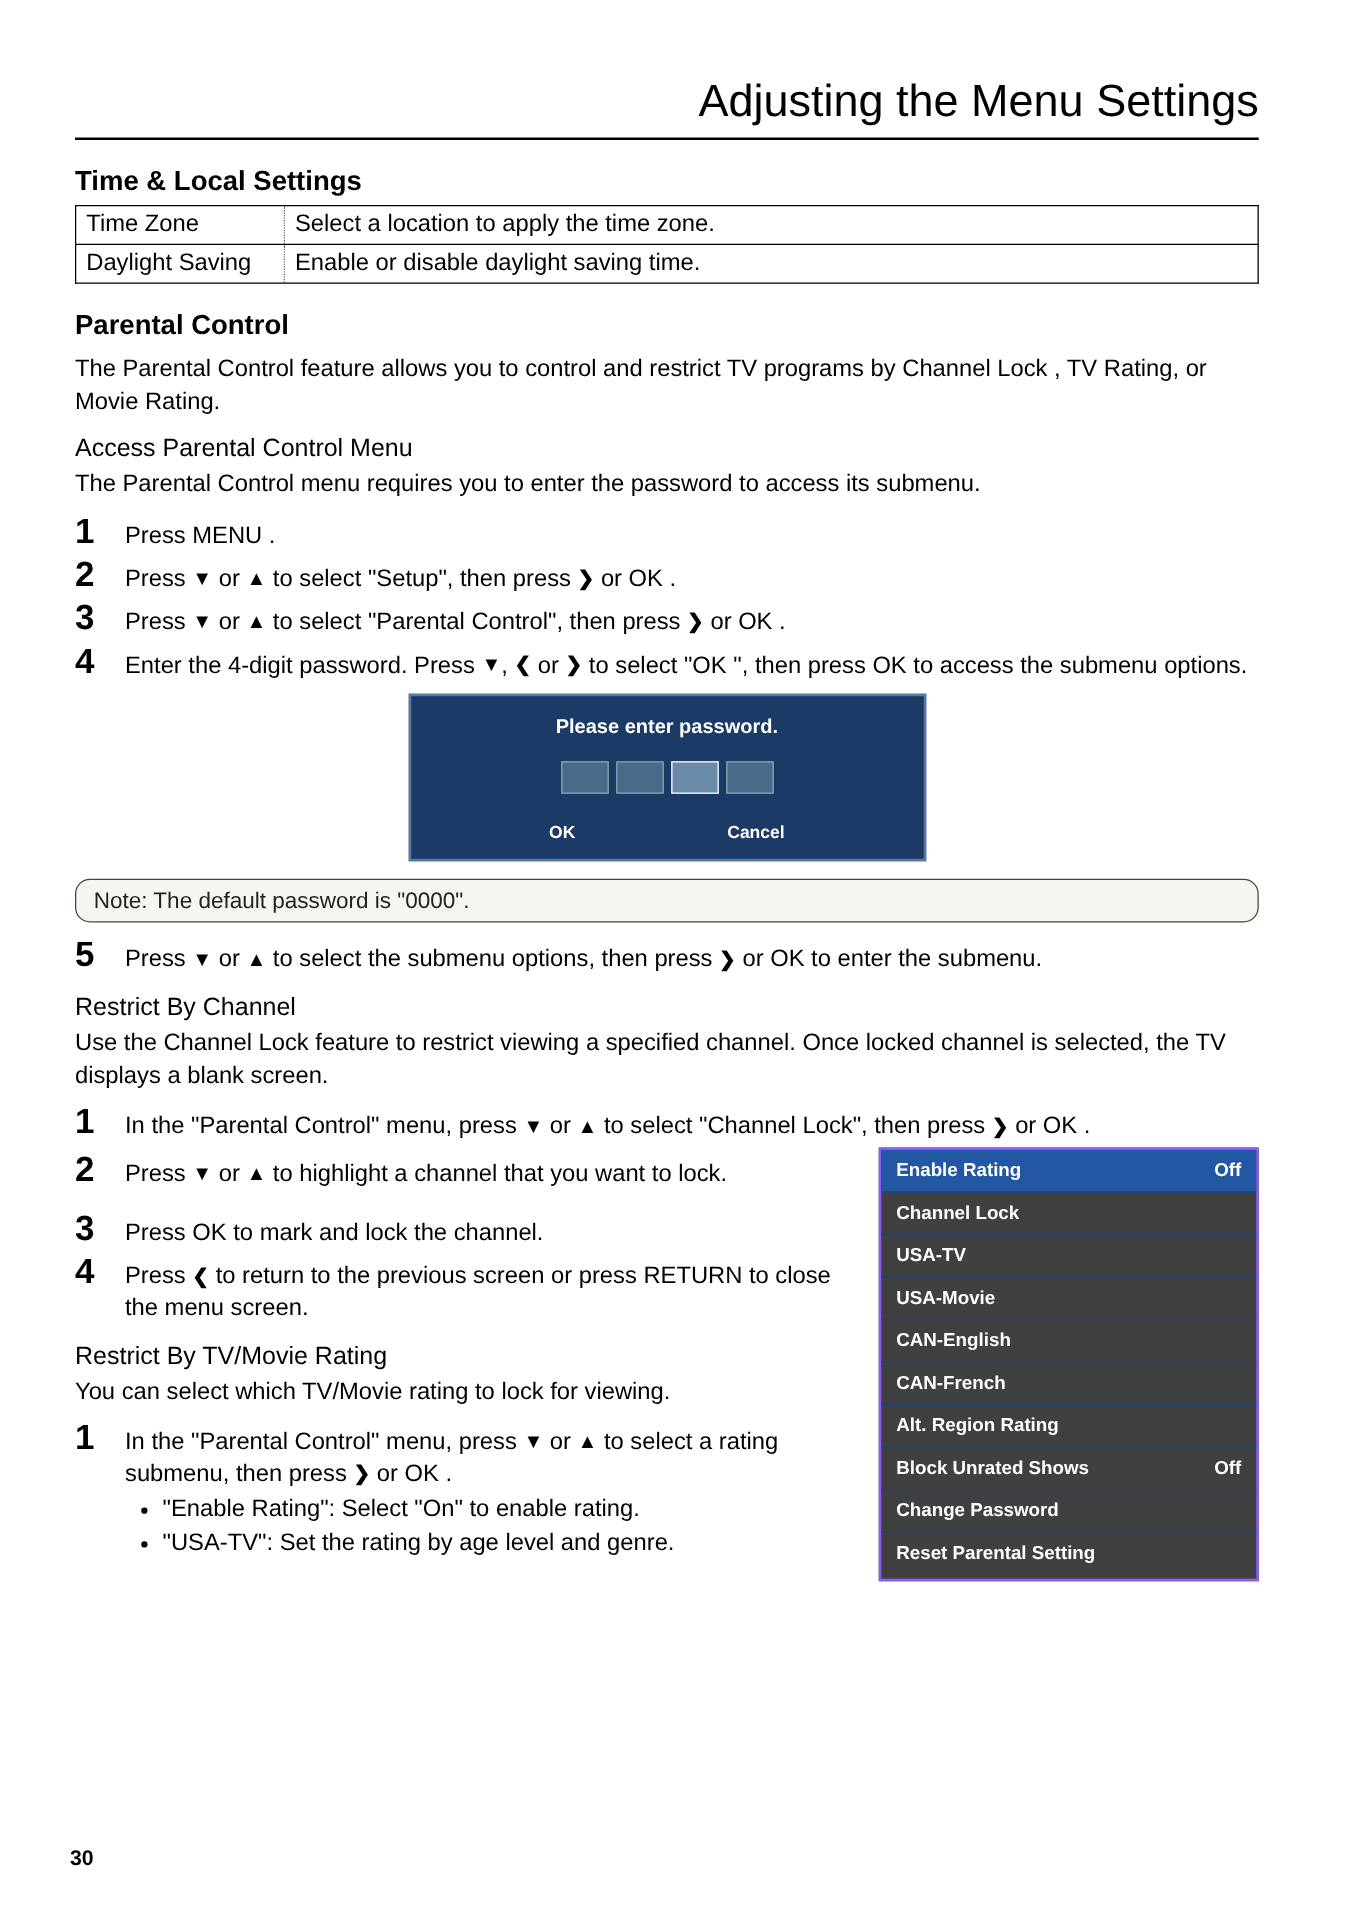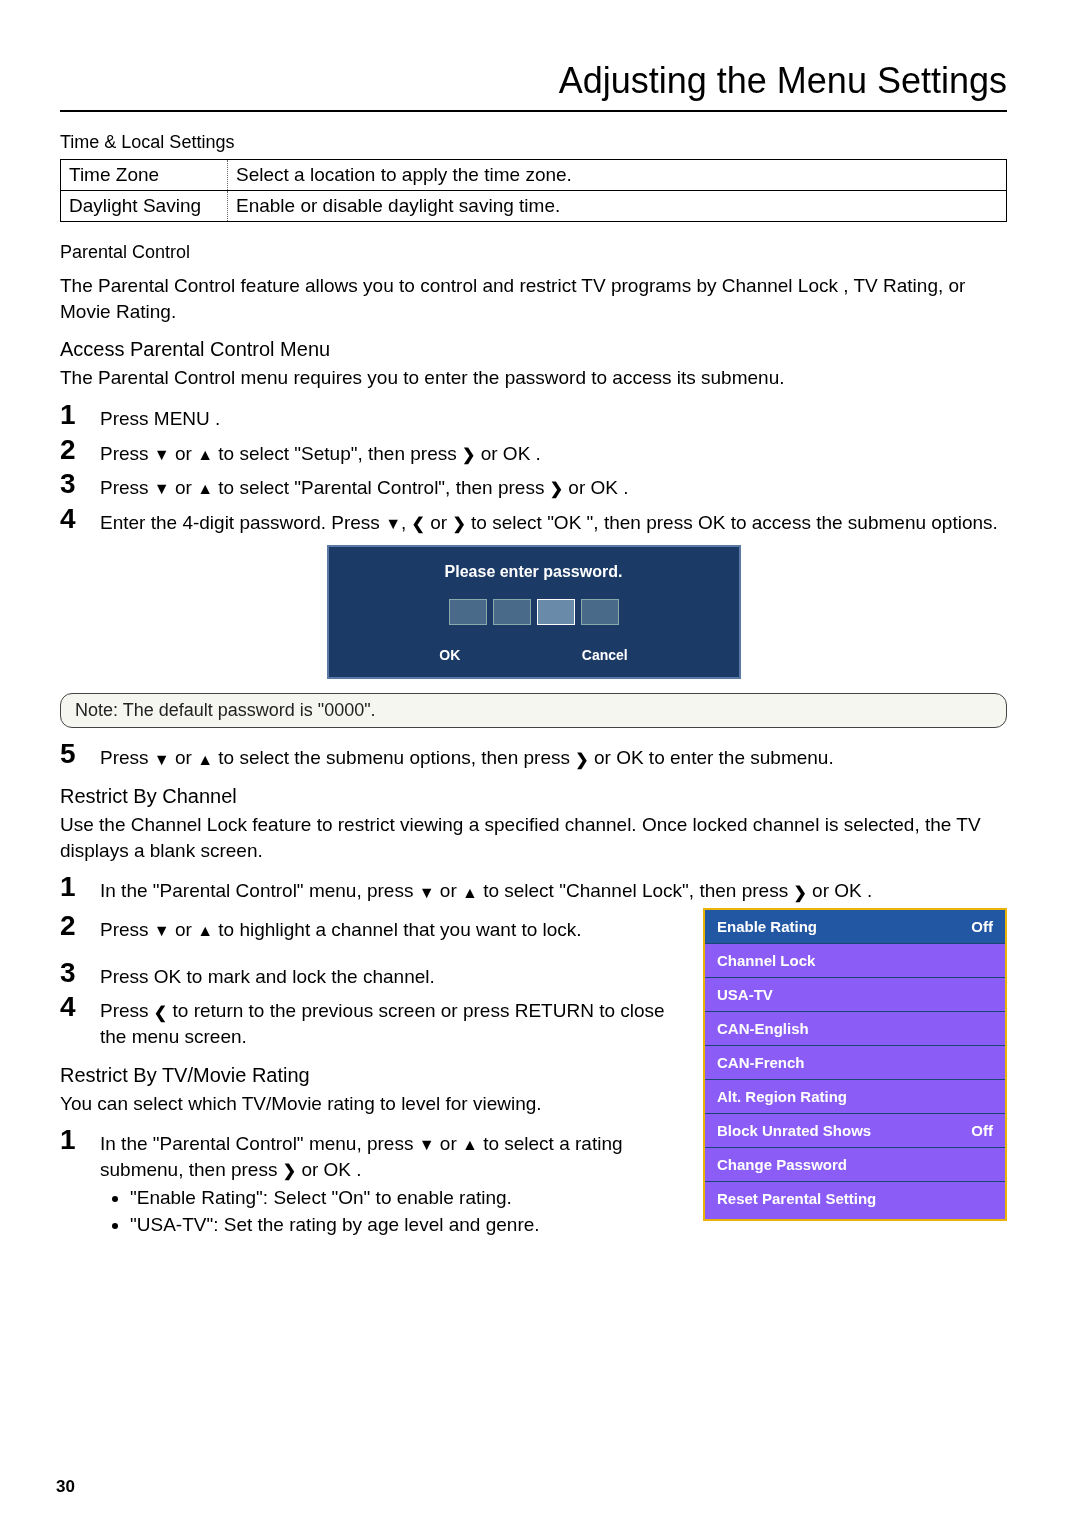--- a/index.html
+++ b/index.html
@@ -18,22 +18,22 @@
   }
   .chapter-title {
     text-align: right;
     font-size: 36px;
     font-weight: 400;
     padding-bottom: 8px;
     border-bottom: 2px solid #000;
     margin-bottom: 20px;
   }
   .section-heading {
-    font-size: 18px;
-    font-weight: normal;
+    font-size: 22px;
+    font-weight: bold;
     margin: 18px 0 6px 0;
   }
   table.settings {
     width: 100%;
     border-collapse: collapse;
     margin-bottom: 20px;
     border-radius: 19px;
   }
   table.settings td {
     border: 1px solid #000;
@@ -144,23 +144,23 @@
   .two-col {
     display: flex;
     gap: 20px;
     align-items: flex-start;
   }
   .two-col .left {
     flex: 1;
   }
   .menu-panel {
     width: 300px;
-    background: #8b5cf6;
+    background: #404040;
     color: #fff;
-    border: 2px solid #eab308;
+    border: 2px solid #8b5cf6;
     flex-shrink: 0;
   }
   .menu-row {
     display: flex;
     justify-content: space-between;
     align-items: center;
     padding: 8px 12px;
     font-size: 15px;
     font-weight: bold;
     border-bottom: 1px solid #1a4575;
@@ -284,21 +284,21 @@
         </div>
         <div class="num-item">
           <div class="num">4</div>
           <div class="txt">
             <span>Press </span><span class="arrow">❮</span><span> to return to the previous screen or press RETURN   to close the menu screen.</span>
           </div>
         </div>
       </div>
 
       <div class="sub-heading">Restrict By TV/Movie Rating</div>
-      <div class="body-text" style="margin-top:2px">You can select which TV/Movie rating to level for viewing.</div>
+      <div class="body-text" style="margin-top:2px">You can select which TV/Movie rating to lock for viewing.</div>
 
       <div class="num-list">
         <div class="num-item">
           <div class="num">1</div>
           <div class="txt">
             <span>In the "Parental Control" menu, press </span><span class="arrow">▼</span><span> or </span><span class="arrow">▲</span><span>  to select a rating submenu, then press </span><span class="arrow">❯</span><span> or OK .</span>
             <ul>
               <li>"Enable Rating": Select "On" to enable rating.</li>
               <li>"USA-TV": Set the rating by age level and genre.</li>
             </ul>
@@ -314,20 +314,24 @@
       </div>
       <div class="menu-row">
         <span>Channel Lock</span>
         <span></span>
       </div>
       <div class="menu-row">
         <span>USA-TV</span>
         <span></span>
       </div>
       <div class="menu-row">
+        <span>USA-Movie</span>
+        <span></span>
+      </div>
+      <div class="menu-row">
         <span>CAN-English</span>
         <span></span>
       </div>
       <div class="menu-row">
         <span>CAN-French</span>
         <span></span>
       </div>
       <div class="menu-row">
         <span>Alt. Region Rating</span>
         <span></span>

